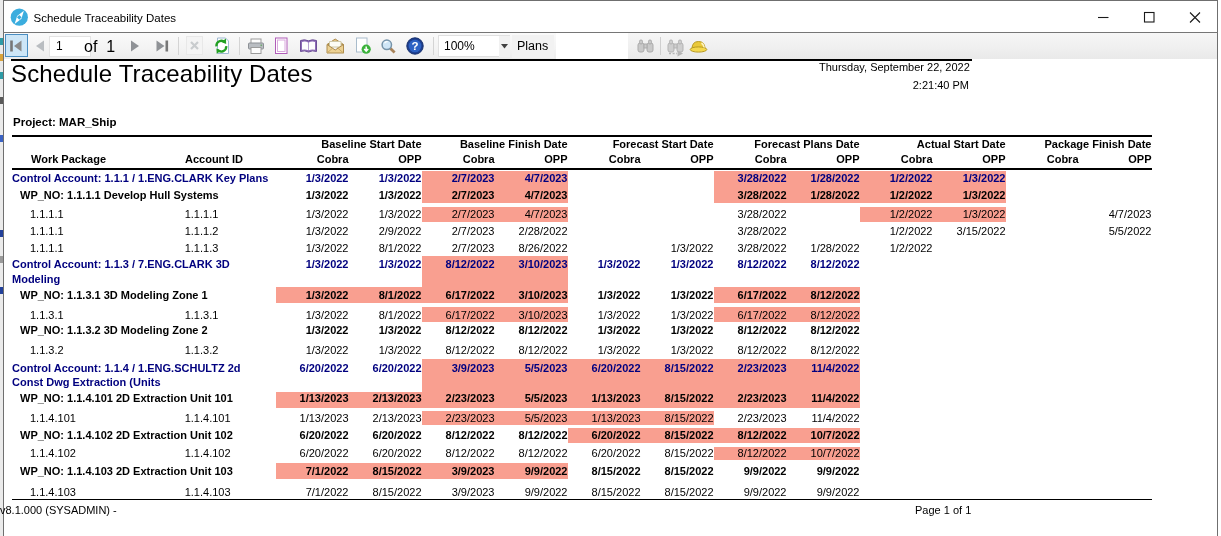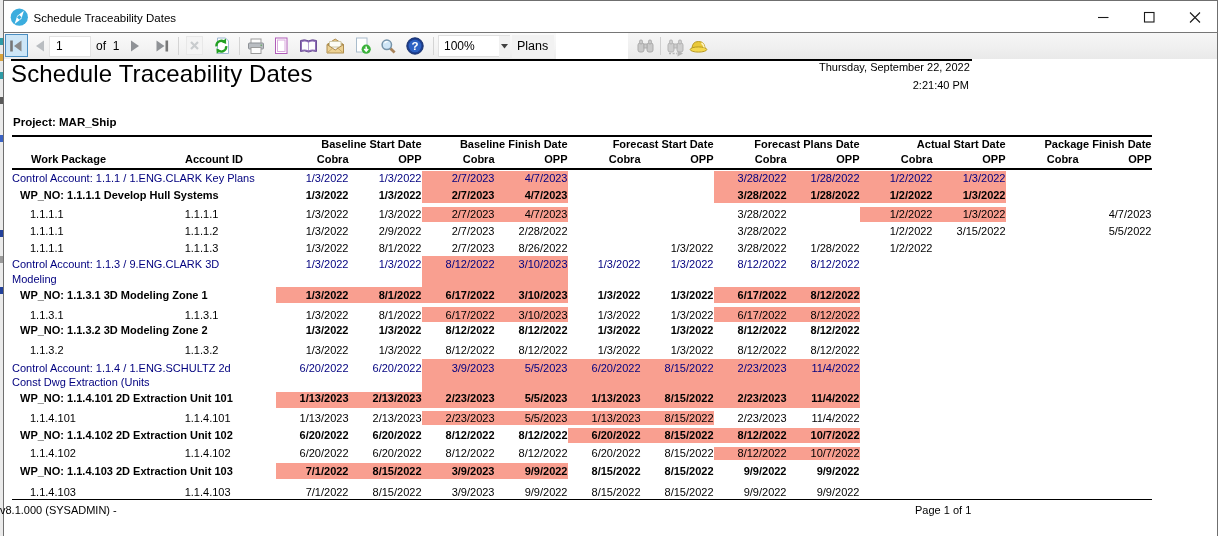--- a/index.html
+++ b/index.html
@@ -1,20 +1,20 @@
 <!DOCTYPE html>
 <html><head><meta charset="utf-8"><style>
 html,body{margin:0;padding:0;width:1221px;height:536px;background:#fff;overflow:hidden}
 *{box-sizing:border-box}
 body{font-family:"Liberation Sans",sans-serif;-webkit-font-smoothing:antialiased}
 .abs{position:absolute}
 .t{position:absolute;width:74px;text-align:right;font:11px/15px "Liberation Sans",sans-serif;color:#000;white-space:nowrap}
 .lab{position:absolute;font:11px/15px "Liberation Sans",sans-serif;color:#000;white-space:nowrap}
 .b{font-weight:bold}
-.n{font-weight:normal;color:#00007f}
+.n{font-weight:bold;color:#00007f}
 .pk{position:absolute;background:#f99f90}
 .hl{position:absolute;background:#000}
 svg{position:absolute;overflow:visible}
 
 </style></head><body>
 <div class="abs" style="left:0;top:0;width:3px;height:536px;background:#ebebeb"></div>
 <div class="abs" style="left:0;top:38px;width:3px;height:7px;background:#2e9ba6"></div>
 <div class="abs" style="left:0;top:54px;width:3px;height:7px;background:#d9a33a"></div>
 <div class="abs" style="left:0;top:72px;width:3px;height:7px;background:#2e9ba6"></div>
 <div class="abs" style="left:0;top:97px;width:3px;height:7px;background:#5a5a5a"></div>
@@ -41,21 +41,21 @@
 <div class="abs" style="left:4.5px;top:34px;width:23px;height:23px;background:#cde6f7;border:1px solid #4a8ec2"></div>
 <svg style="left:8px;top:39px" width="16" height="14" viewBox="0 0 16 14">
     <rect x="2.2" y="1.5" width="2.6" height="11" fill="#777"></rect>
     <polygon points="13.5,1.5 6,7 13.5,12.5" fill="#8a8a8a"></polygon>
   </svg>
 <svg style="left:33px;top:39px" width="13" height="14" viewBox="0 0 13 14">
     <polygon points="11,1.5 3,7 11,12.5" fill="#b9bdc1"></polygon>
   </svg>
 <div class="abs" style="left:48.5px;top:35.5px;width:42px;height:21px;background:#fff;border:1px solid #e3e3e3"></div>
 <div class="lab" style="left:56px;top:39px;font-size:12px">1</div>
-<div class="lab" style="left:96px;top:39px;font-size:12px">of&nbsp;&nbsp;1</div>
+<div class="lab" style="left:84px;top:39px;font-size:16px">of&nbsp;&nbsp;1</div>
 <svg style="left:129px;top:39px" width="13" height="14" viewBox="0 0 13 14">
     <polygon points="2,1.5 10,7 2,12.5" fill="#8f9296"></polygon>
   </svg>
 <svg style="left:155px;top:39px" width="16" height="14" viewBox="0 0 16 14">
     <polygon points="1.5,1.5 9.5,7 1.5,12.5" fill="#8f9296"></polygon>
     <rect x="10.5" y="1.5" width="2.6" height="11" fill="#777"></rect>
   </svg>
 <div class="abs" style="left:178px;top:37px;width:1px;height:18px;background:#d4d4d4"></div>
 <div class="abs" style="left:186px;top:36px;width:17px;height:19px;background:#f4f4f4;border:1px solid #e8e8e8"></div>
 <svg style="left:189px;top:40px" width="11" height="11" viewBox="0 0 11 11">
@@ -222,21 +222,21 @@
 <div class="lab " style="left:30px;top:241.4px">1.1.1.1</div>
 <div class="lab" style="left:184.7px;top:241.4px">1.1.1.3</div>
 <div class="t " style="left:274.5px;top:241.4px">1/3/2022</div>
 <div class="t " style="left:347.5px;top:241.4px">8/1/2022</div>
 <div class="t " style="left:420.5px;top:241.4px">2/7/2023</div>
 <div class="t " style="left:493.5px;top:241.4px">8/26/2022</div>
 <div class="t " style="left:639.5px;top:241.4px">1/3/2022</div>
 <div class="t " style="left:712.5px;top:241.4px">3/28/2022</div>
 <div class="t " style="left:785.5px;top:241.4px">1/28/2022</div>
 <div class="t " style="left:858.5px;top:241.4px">1/2/2022</div>
-<div class="lab n" style="left:12px;top:257.0px">Control Account: 1.1.3 / 9.ENG.CLARK 3D</div>
+<div class="lab n" style="left:12px;top:257.0px">Control Account: 1.1.3 / 7.ENG.CLARK 3D</div>
 <div class="t n" style="left:274.5px;top:257.0px">1/3/2022</div>
 <div class="t n" style="left:347.5px;top:257.0px">1/3/2022</div>
 <div class="t n" style="left:420.5px;top:257.0px">8/12/2022</div>
 <div class="t n" style="left:493.5px;top:257.0px">3/10/2023</div>
 <div class="t n" style="left:566.5px;top:257.0px">1/3/2022</div>
 <div class="t n" style="left:639.5px;top:257.0px">1/3/2022</div>
 <div class="t n" style="left:712.5px;top:257.0px">8/12/2022</div>
 <div class="t n" style="left:785.5px;top:257.0px">8/12/2022</div>
 <div class="lab n" style="left:12px;top:271.7px">Modeling</div>
 <div class="lab b" style="left:20px;top:287.6px">WP_NO: 1.1.3.1 3D Modeling Zone 1</div>

